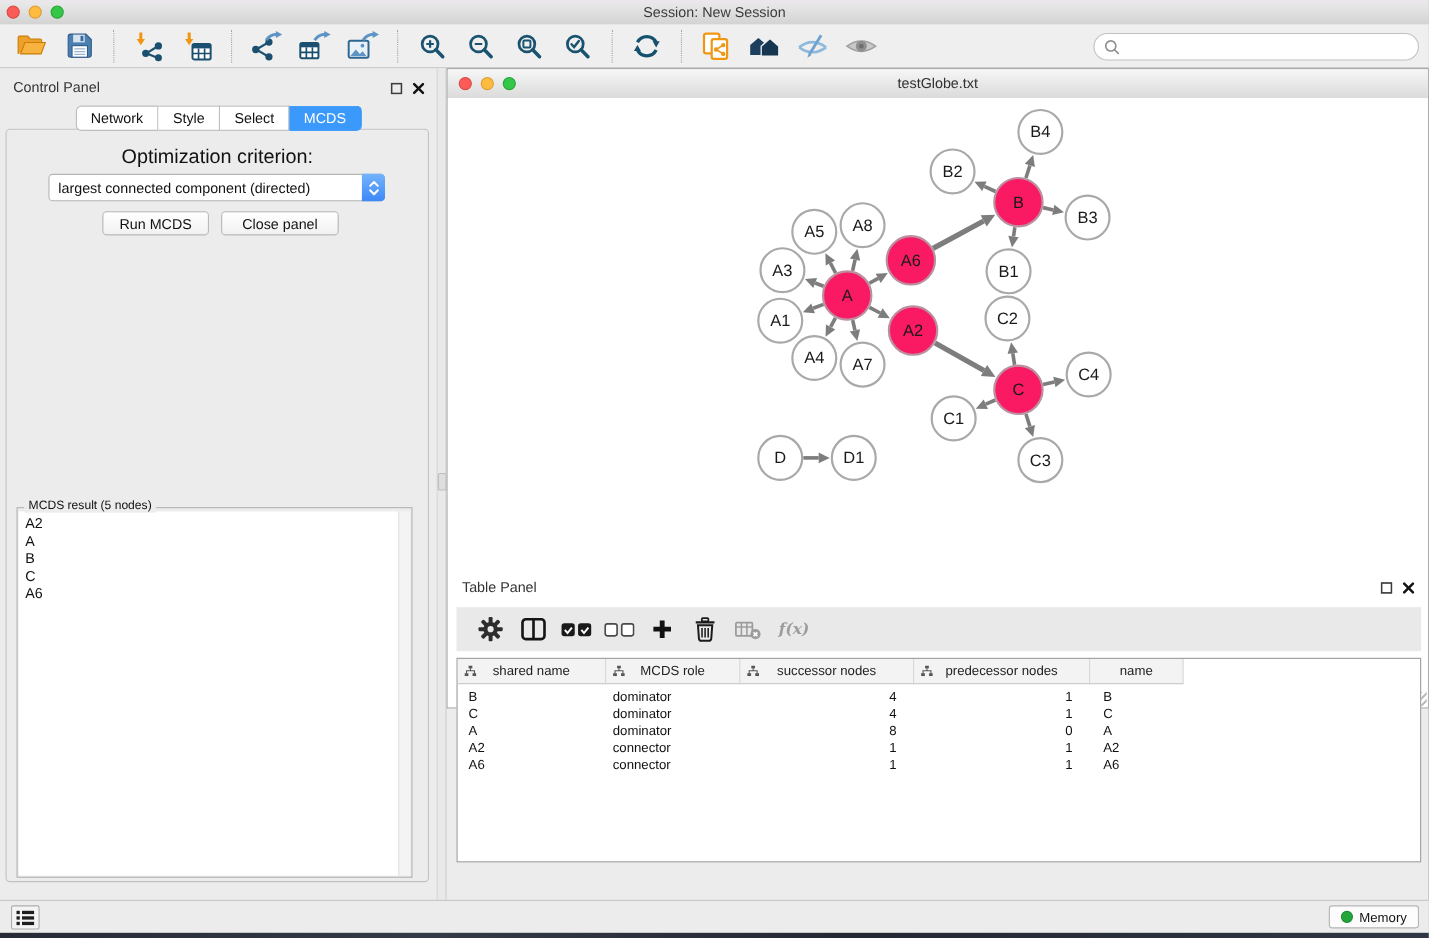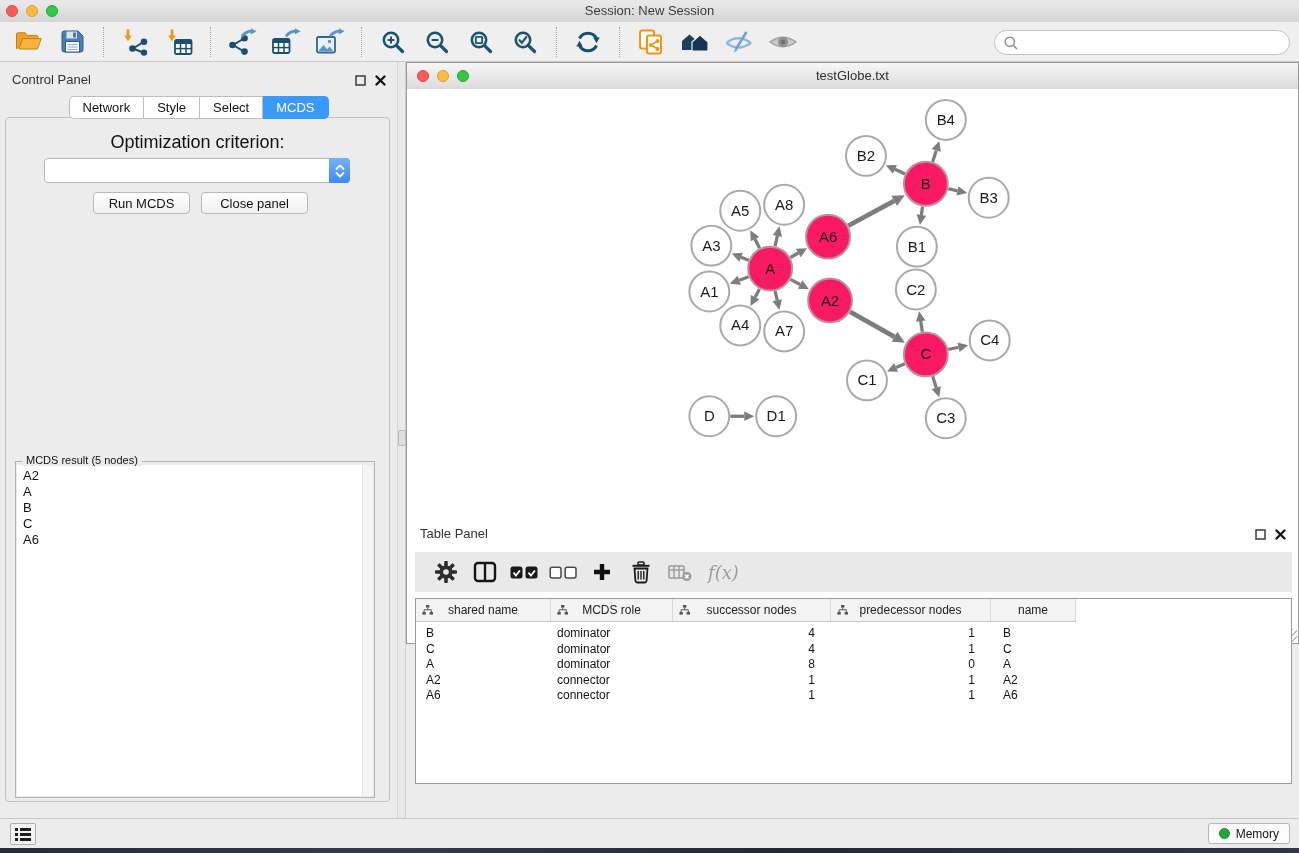--- a/index.html
+++ b/index.html
@@ -77,21 +77,21 @@
   #graph-svg{display:block;width:100%;height:100%;}
   #nw-grip{position:absolute;right:1px;bottom:1px;width:13px;height:13px;
     background:repeating-linear-gradient(-45deg,transparent 0 3px,#bdbdbd 3px 4.5px);}
   
   #table-panel{position:absolute;left:406px;top:520px;width:893px;height:298px;}
   #tp-float{right:32px;top:7px;} #tp-close{right:12px;top:7px;}
   #tp-toolbar{position:absolute;left:9px;right:7px;top:32px;height:40px;background:#e9e9e9;
     display:flex;align-items:center;padding-left:16px;box-sizing:border-box;gap:9px;}
   .tpbtn{width:30px;height:30px;display:flex;align-items:center;justify-content:center;
     background:none;border:none;padding:0;}
-  .fx{font-family:"DejaVu Serif",serif;font-style:italic;font-size:18px;color:#9c9c9c;margin-left:4px;}
+  .fx{font-family:"DejaVu Serif",serif;font-style:italic;font-size:14px;color:#9c9c9c;margin-left:4px;font-weight:bold;}
   #tbl{position:absolute;left:9px;right:7px;top:78px;bottom:34px;background:#fff;
     border:1px solid #9b9b9b;box-sizing:border-box;overflow:hidden;}
   #tbl-head{display:grid;grid-template-columns:135px 122px 158px 160px 85px;width:660px;
     height:22px;background:#f3f3f3;border-bottom:1px solid #c9c9c9;}
   .th{position:relative;display:flex;align-items:center;justify-content:center;
     font-size:12px;color:#222;border-right:1px solid #d8d8d8;}
   .th-icon{position:absolute;left:6px;top:6px;line-height:0;}
   #tbl-body{padding-top:4px;}
   .trow{display:grid;grid-template-columns:135px 122px 158px 160px 85px;height:15.6px;}
   .td{font-size:12px;line-height:15.6px;color:#111;padding:0 6px;white-space:nowrap;overflow:hidden;}
@@ -314,20 +314,21 @@
       </button>
     <div id="cp-tabs">
         <span class="seg">Network</span>
         <span class="seg">Style</span>
         <span class="seg">Select</span>
         <span class="seg active">MCDS</span>
       </div>
     <div id="cp-content">
       <div class="opt-label">Optimization criterion:</div>
       <div id="criterion-select">
+        <span class="sel-text">largest connected component (directed)</span>
         <span class="sel-spin">
             <svg width="14" height="18" viewBox="0 0 14 18">
               <g stroke="#fff" stroke-width="1.8" fill="none" stroke-linecap="round" stroke-linejoin="round">
                 <path d="M3.5 7 L7 3.4 L10.5 7"></path>
                 <path d="M3.5 11 L7 14.6 L10.5 11"></path>
               </g>
             </svg>
           </span>
       </div>
       <button class="btn" id="run-btn">Run MCDS</button>

